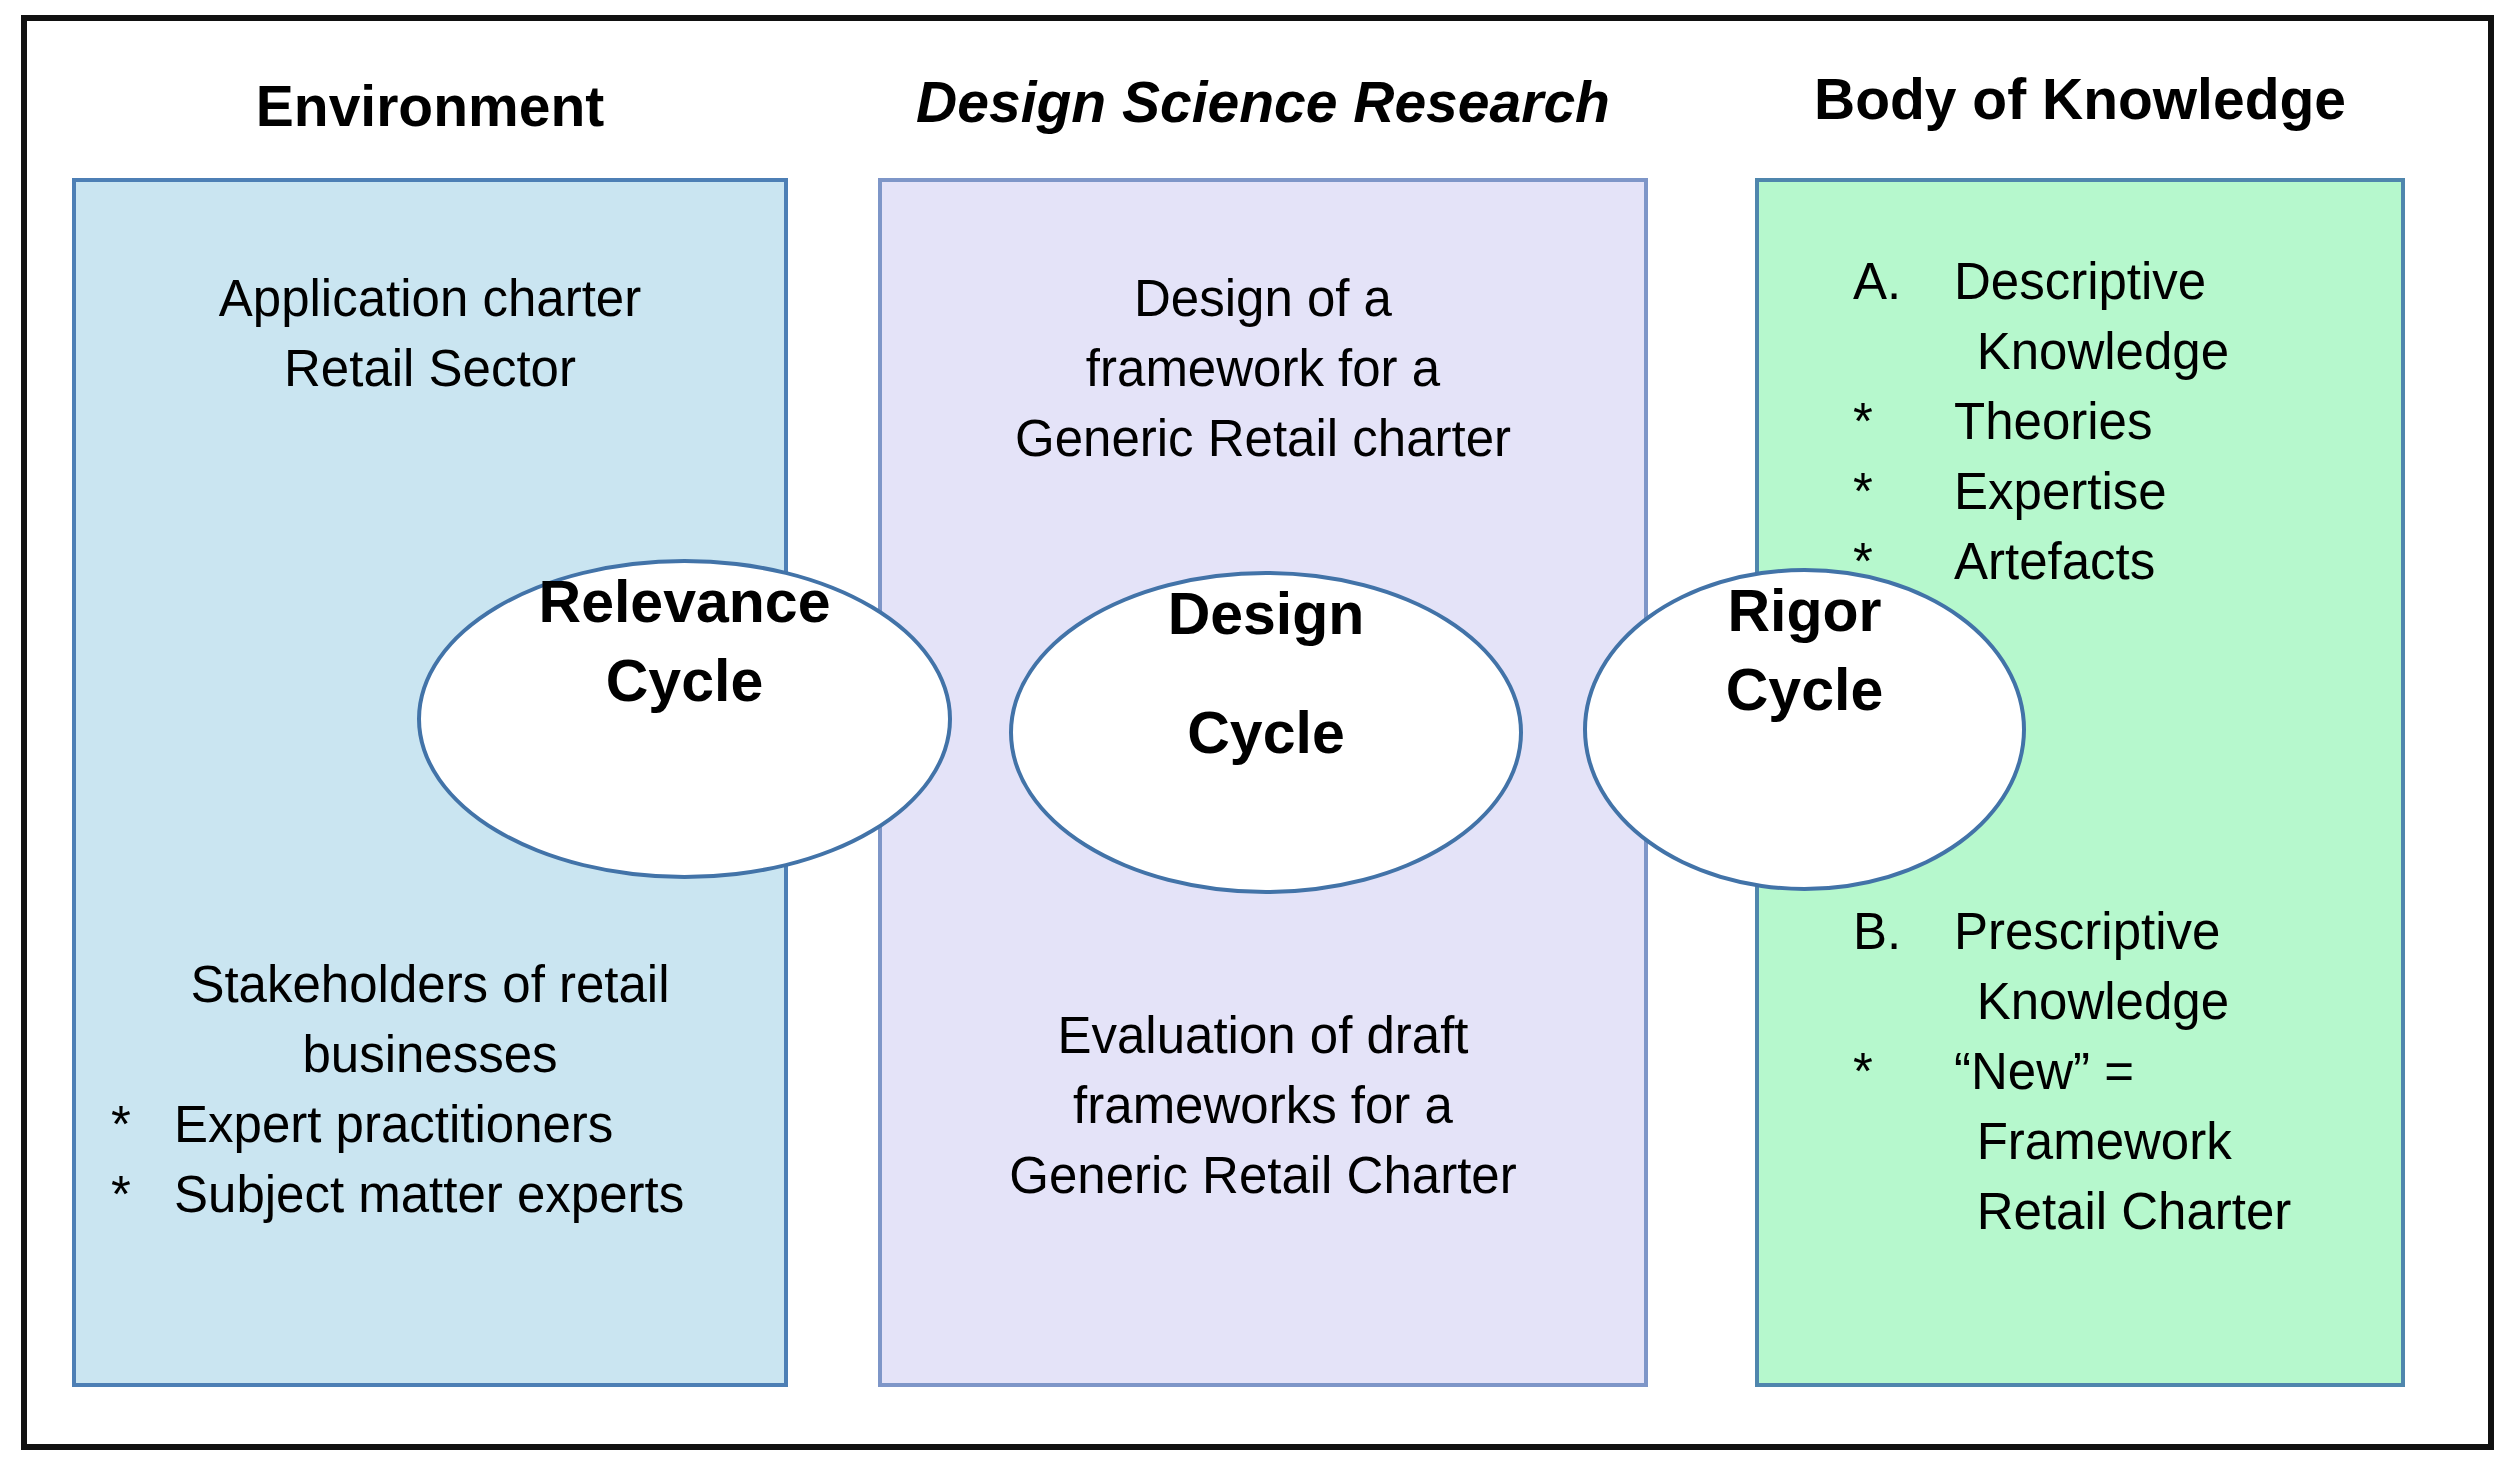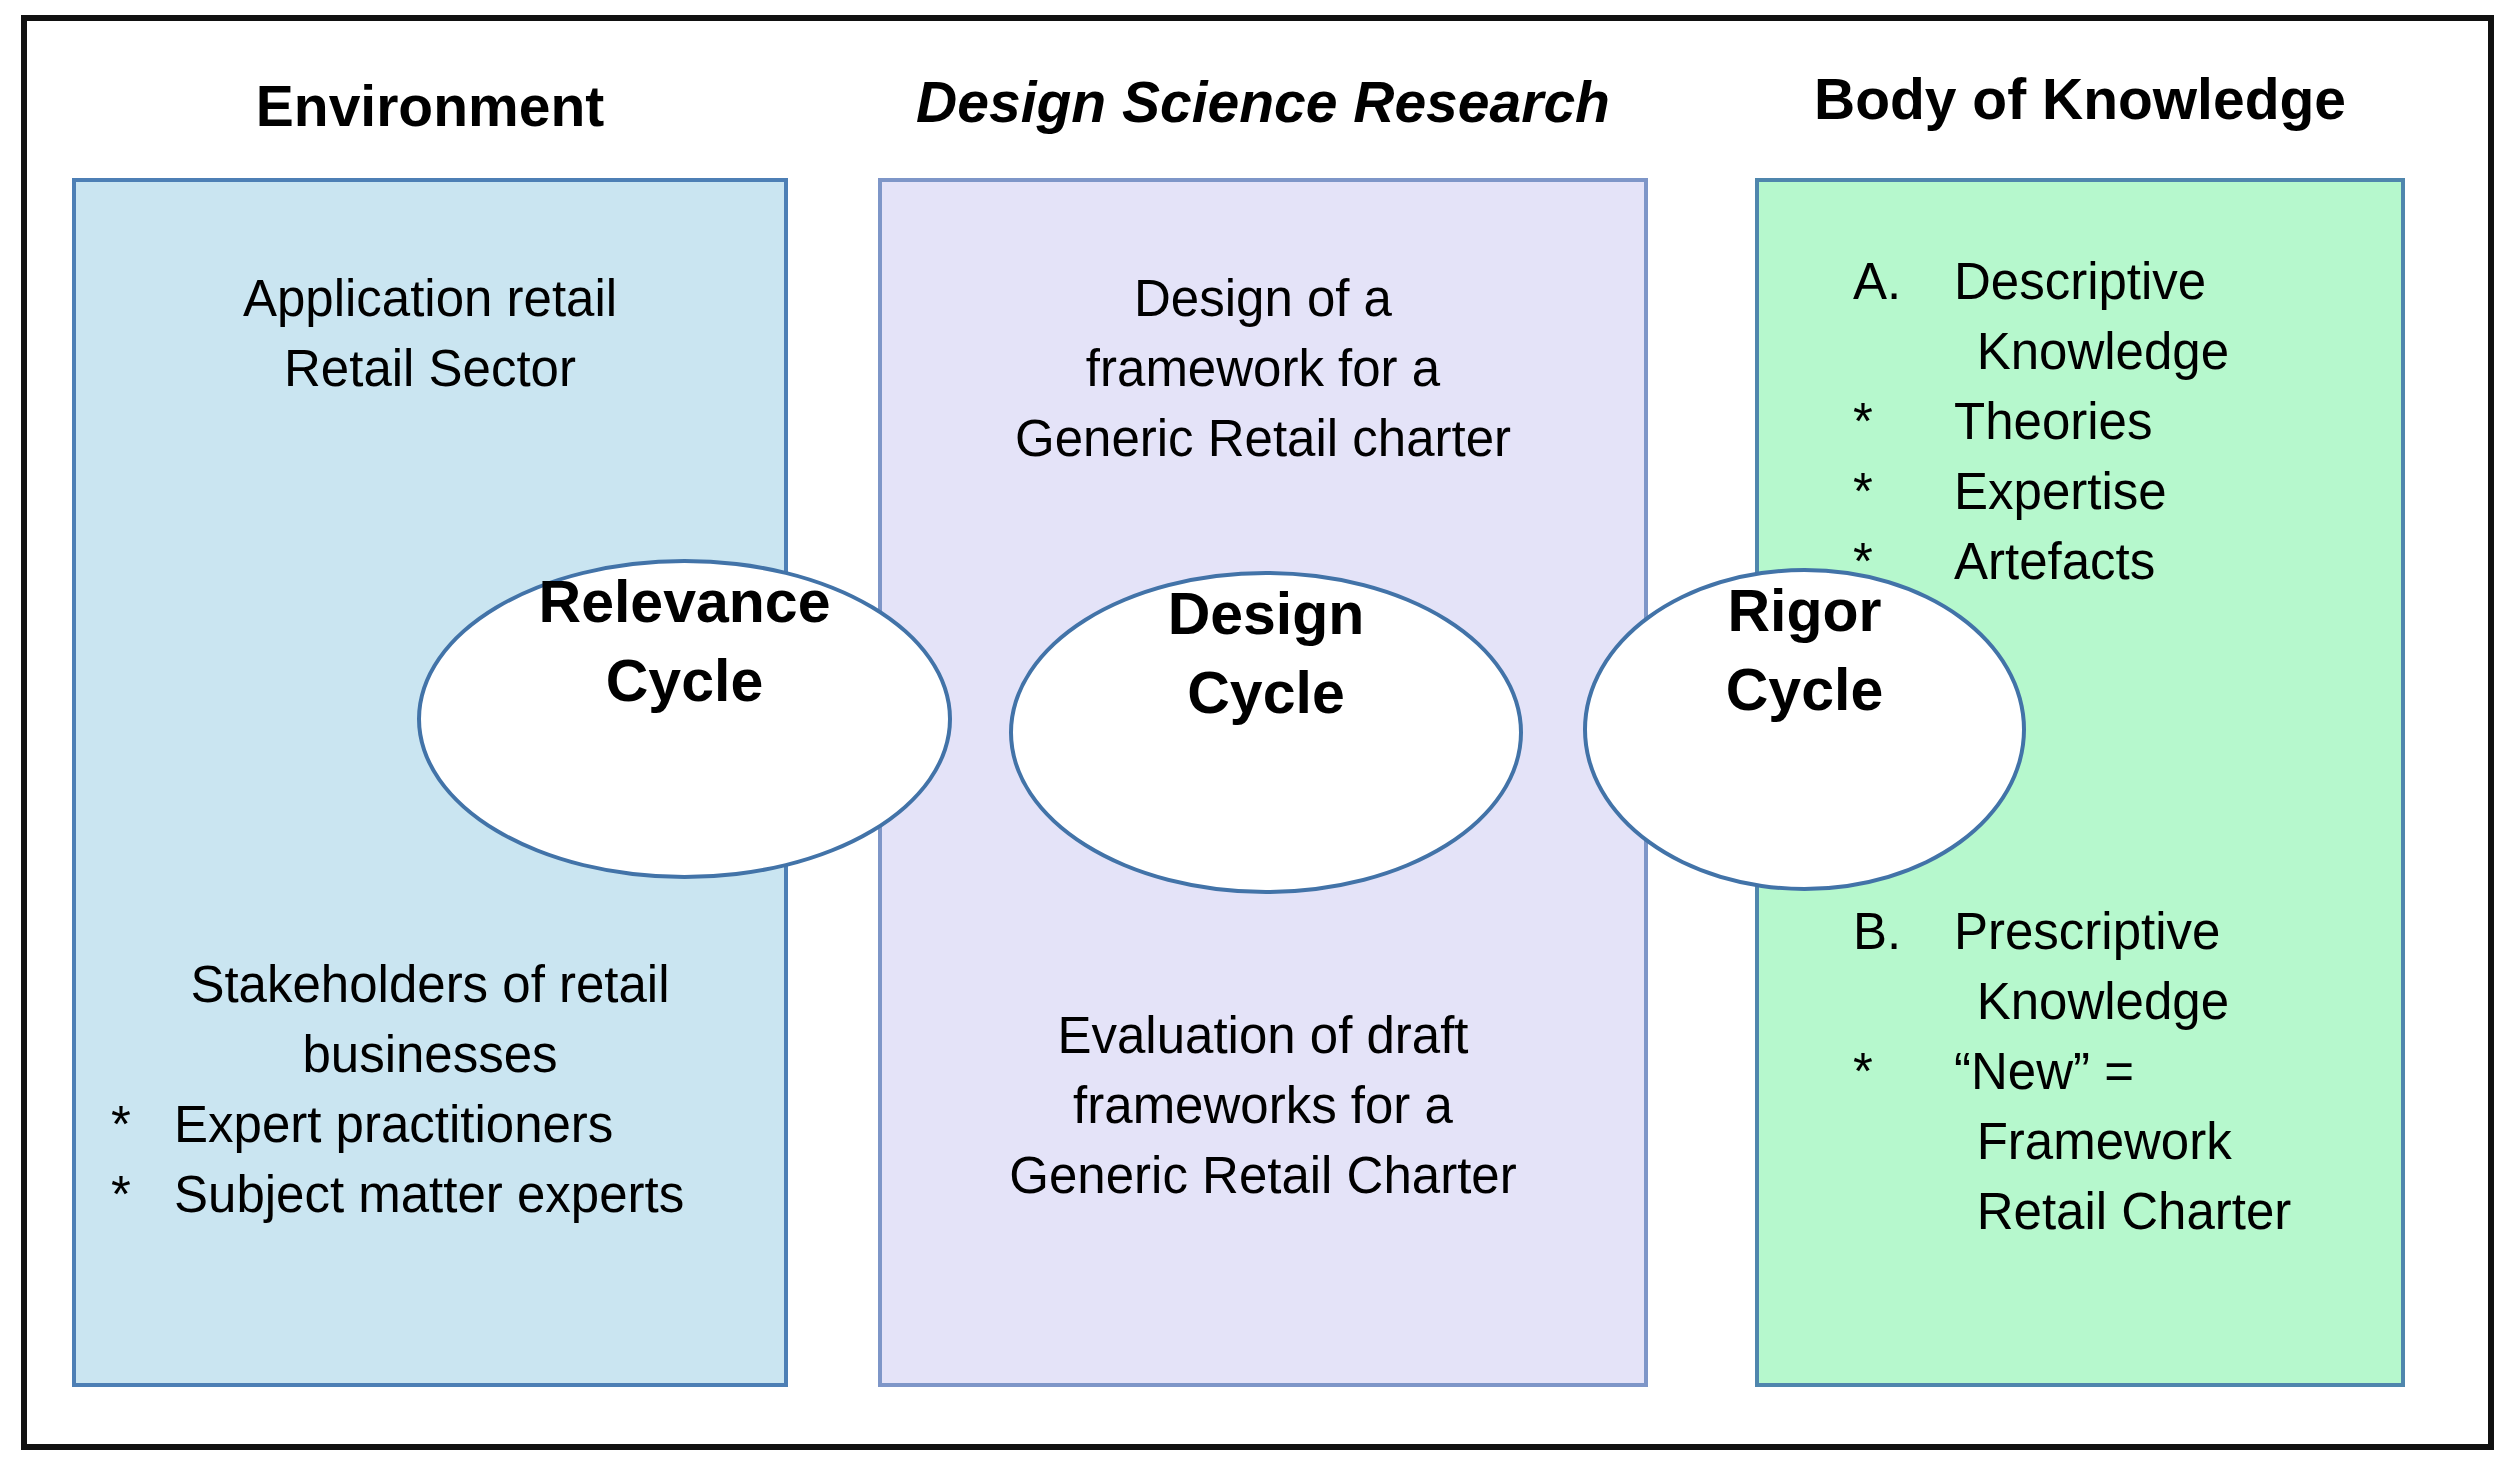--- a/index.html
+++ b/index.html
@@ -36,37 +36,37 @@
   .bok-box .m{width:101px;flex:none;}
   .bok-box .brow.cont .t{padding-left:22.7px;}
   .ellipse{
     position:absolute;background:#ffffff;
     border:4.5px solid var(--ellipse-border,#4273a8);
     border-radius:50%;box-sizing:border-box;
     display:flex;flex-direction:column;align-items:center;
     font-weight:bold;font-size:59px;line-height:79px;text-align:center;
   }
   .ellipse.rel{left:417px;top:559px;width:535px;height:320px;}
-  .ellipse.des{left:1009px;top:571px;width:514px;height:323px;}
+  .ellipse.des{left:1009px;top:571px;width:514px;height:323px;gap:40px;}
   .ellipse.rig{left:1583px;top:568px;width:443px;height:323px;}
 </style>
 </head>
 <body>
 
 <div class="canvas">
 
   <div class="frame"></div>
 
   <div class="hdr env">Environment</div>
   <div class="hdr dsr">Design Science Research</div>
   <div class="hdr bok">Body of Knowledge</div>
 
   <div class="box env-box">
     <div class="tblock center env-top">
-      <div class="line">Application retail</div>
+      <div class="line">Application charter</div>
       <div class="line">Retail Sector</div>
     </div>
     <div class="tblock env-bottom">
       <div class="line center">Stakeholders of retail</div>
       <div class="line center">businesses</div>
       <div class="brow">
         <span class="m">*</span>
         <span class="t">Expert practitioners</span>
       </div>
       <div class="brow">

